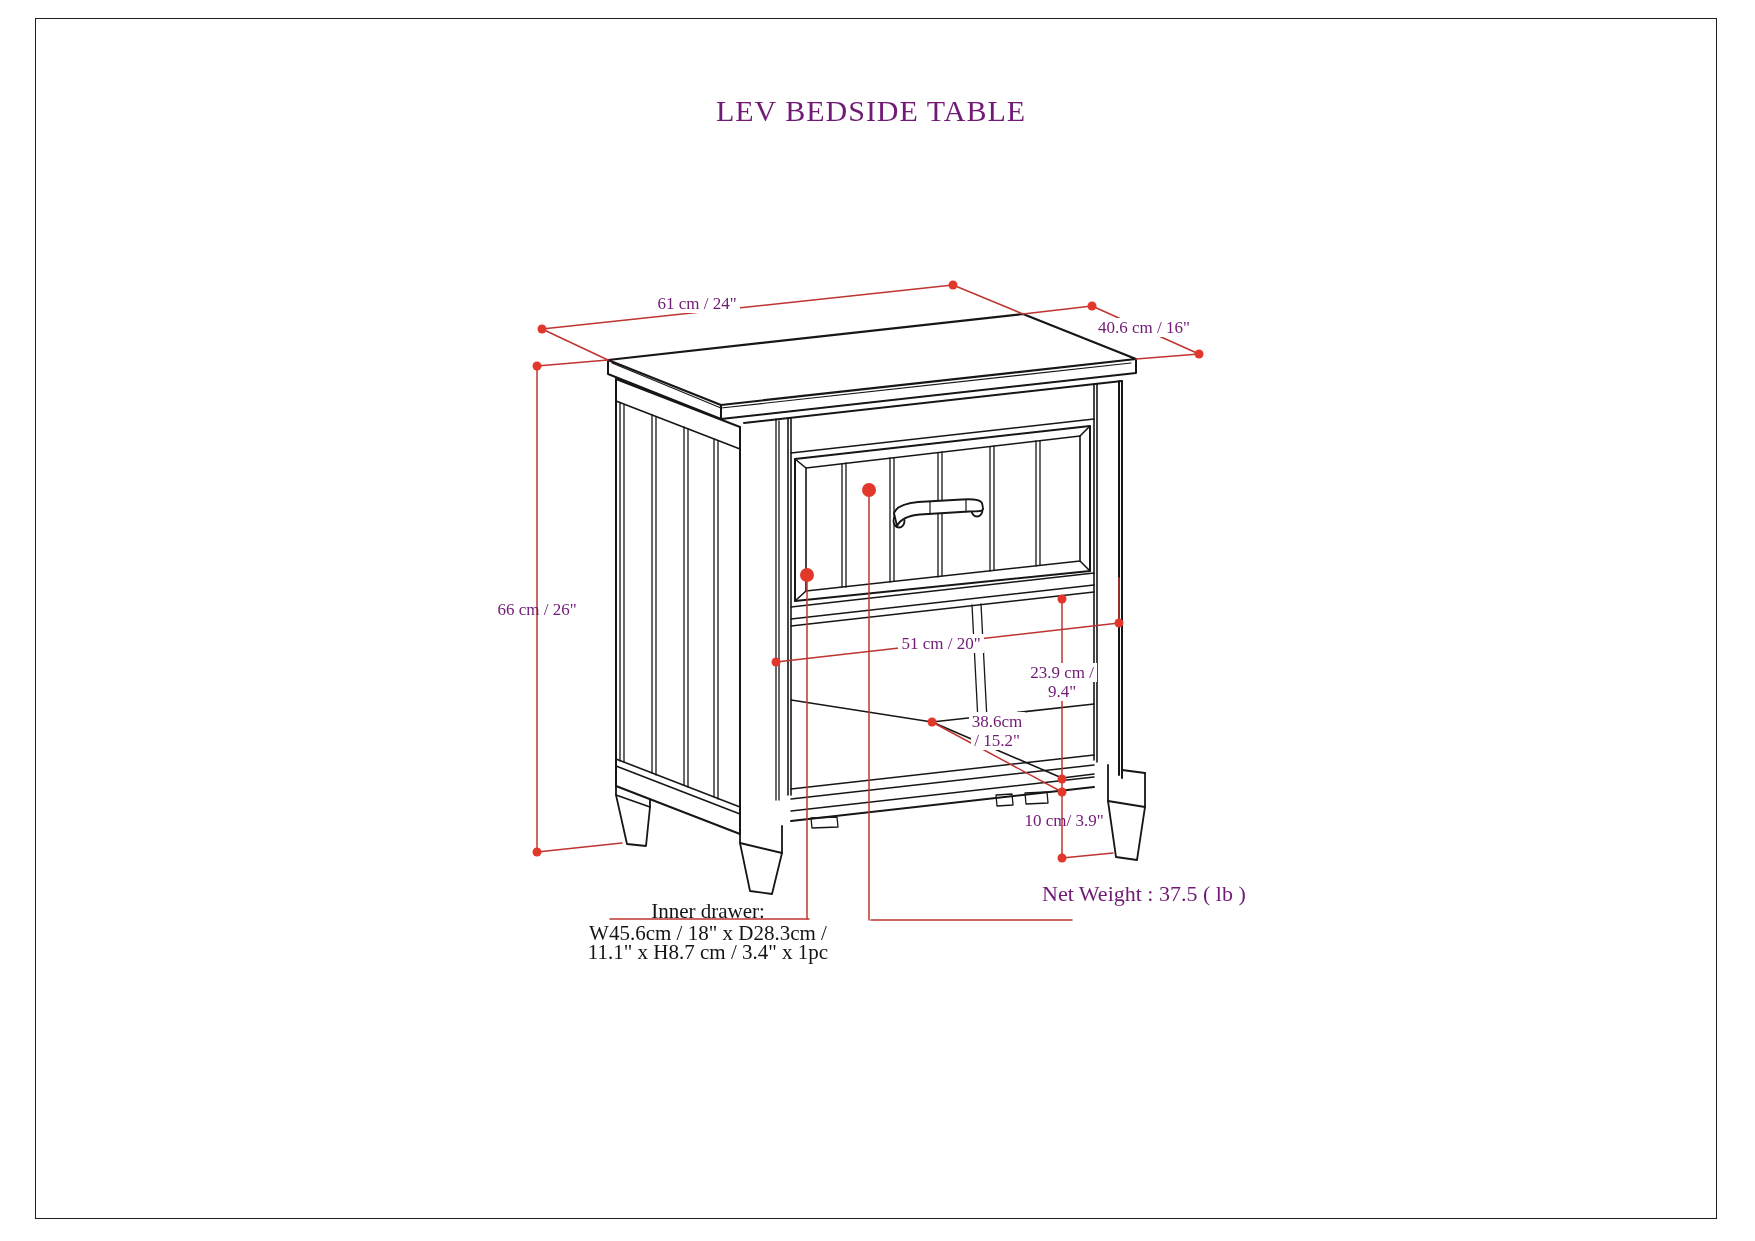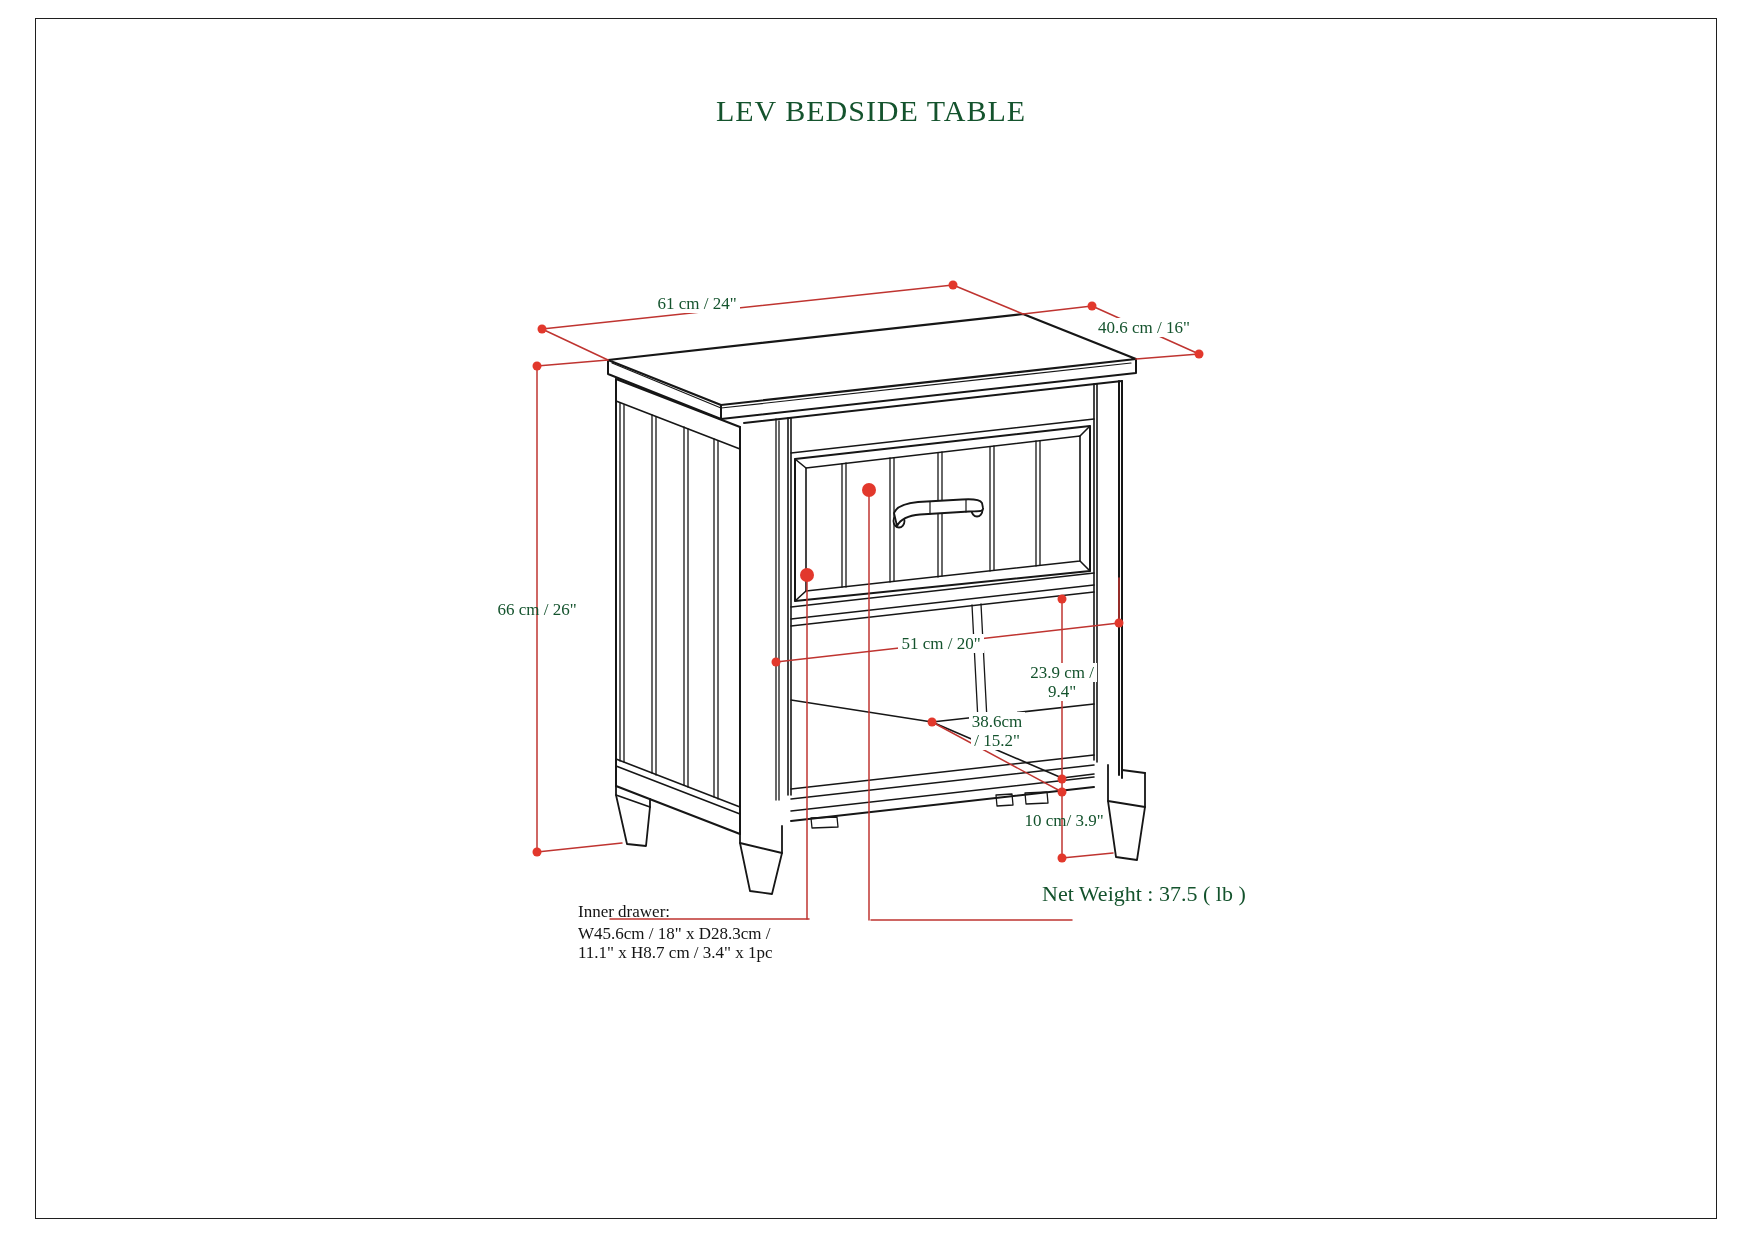--- a/index.html
+++ b/index.html
@@ -1,26 +1,26 @@
 <!DOCTYPE html>
 <html><head>
 <meta charset="utf-8">
 <style>
   html,body{margin:0;padding:0;background:#ffffff;}
   .canvas{position:relative;width:1755px;height:1241px;background:#ffffff;overflow:hidden;
           font-family:"Liberation Serif", serif;color:#141414;}
   .frame{position:absolute;left:35px;top:18px;width:1682px;height:1201px;
          border:1.5px solid #1f1f1f;box-sizing:border-box;}
   svg.art{position:absolute;left:0;top:0;}
-  .lbl{position:absolute;font-family:"Liberation Serif", serif;font-size:17px;color:#14532d;
+  .lbl{position:absolute;font-family:"Liberation Serif", serif;font-size:17px;color:#701a75;
        text-align:center;white-space:nowrap;line-height:19px;}
   .lbl .wbg{background:#ffffff;padding:0 3px;}
   .title{font-size:30px;letter-spacing:1px;line-height:34px;}
   .netweight{font-size:22px;}
-  .callout{position:absolute;font-size:17px;line-height:19px;white-space:nowrap;}
+  .callout{position:absolute;text-align:center;font-size:21px;line-height:19px;white-space:nowrap;}
   .callout .cl-line{height:19px;}
 </style>
 </head>
 <body>
 
 <div class="canvas">
 
   <div class="frame"></div>
 
   <svg class="art" width="1755" height="1241" viewBox="0 0 1755 1241">

